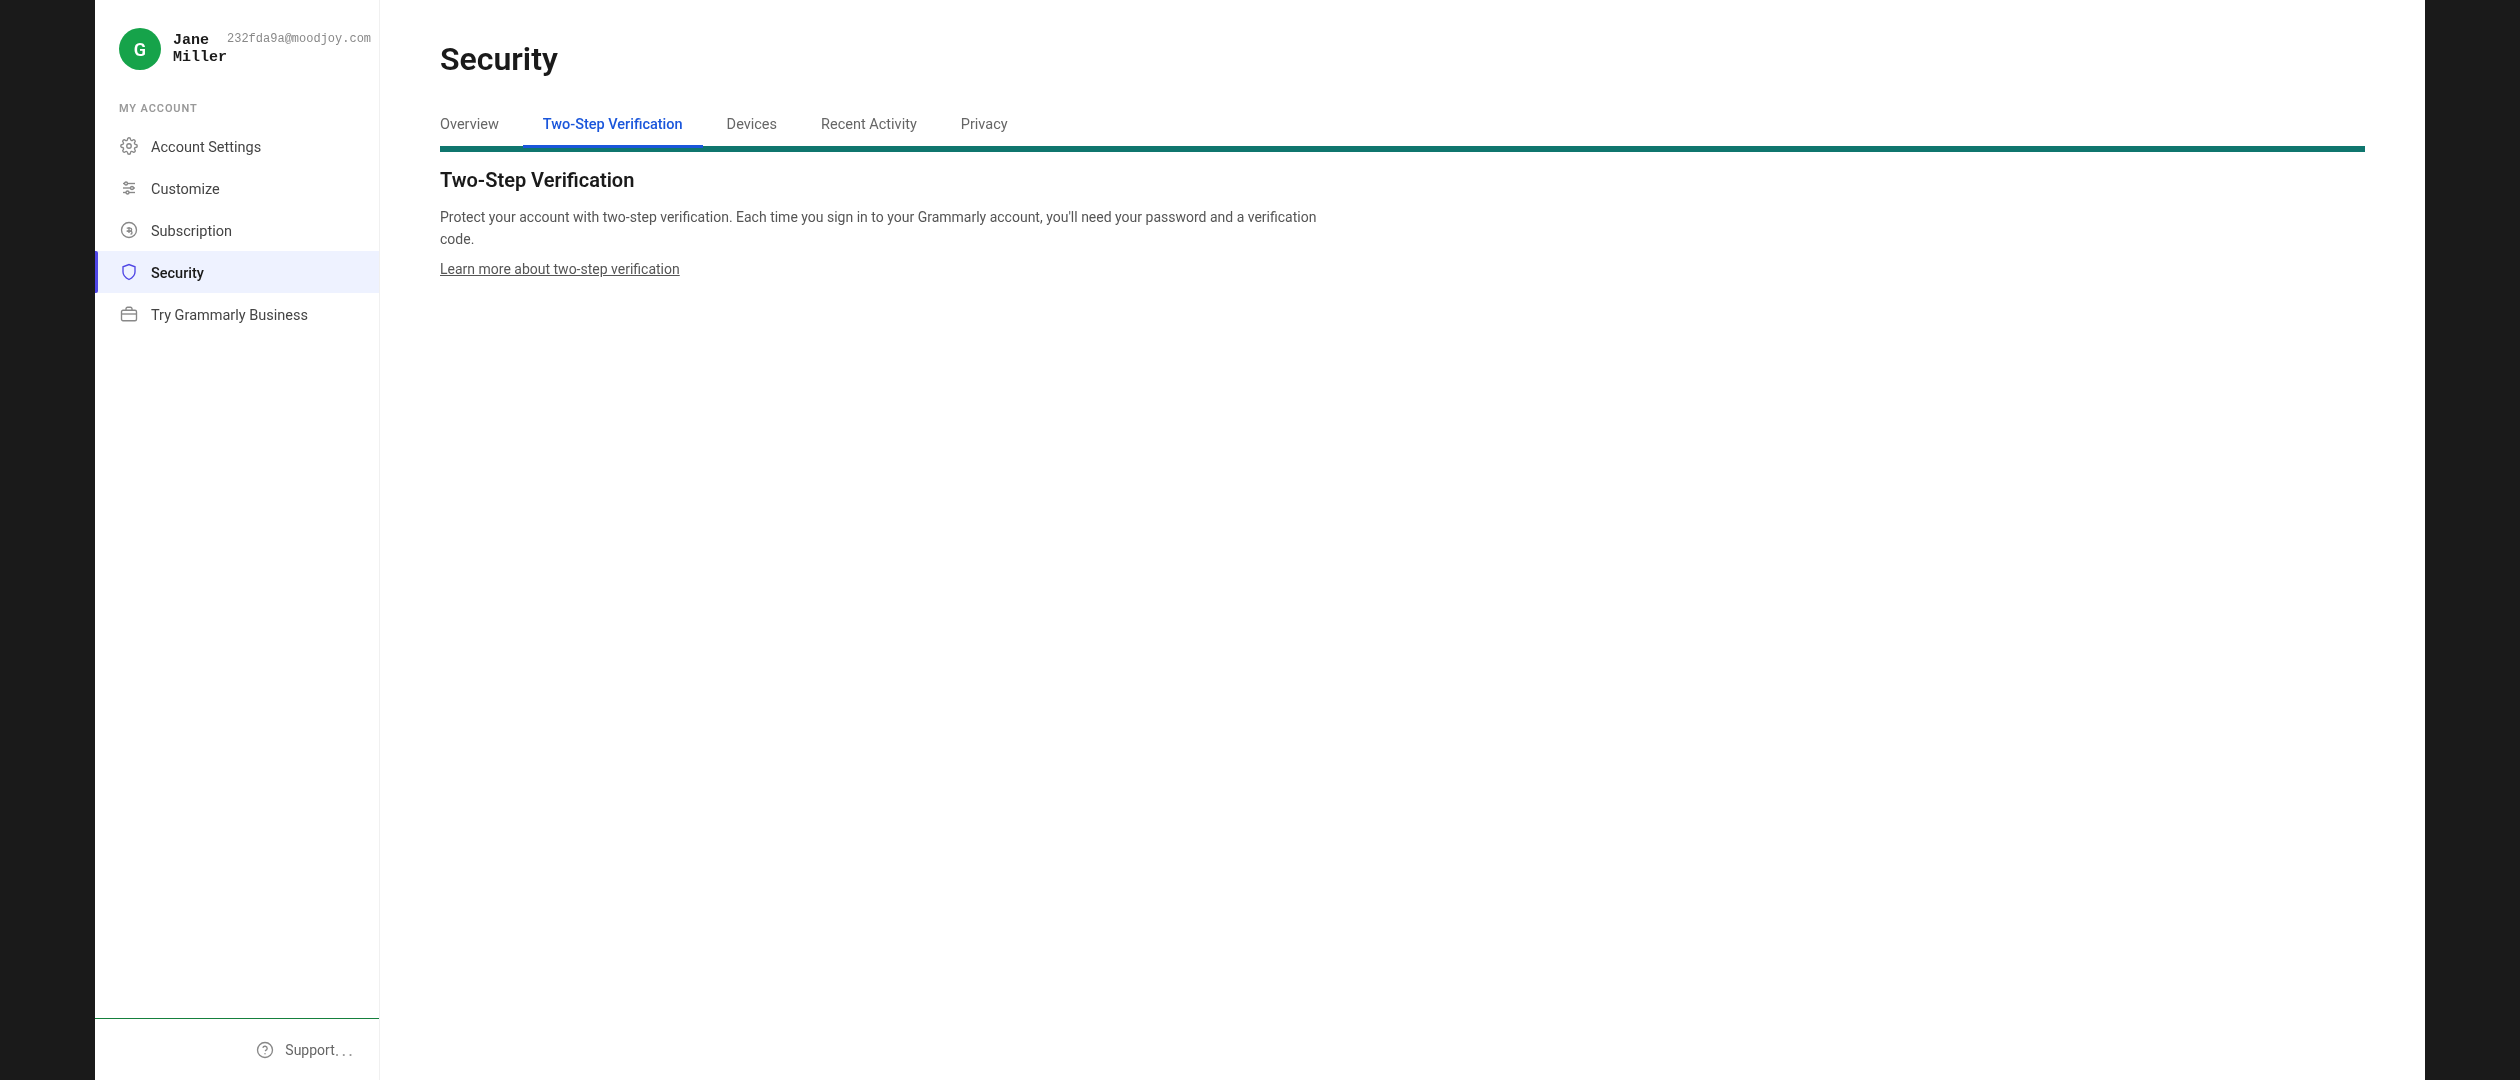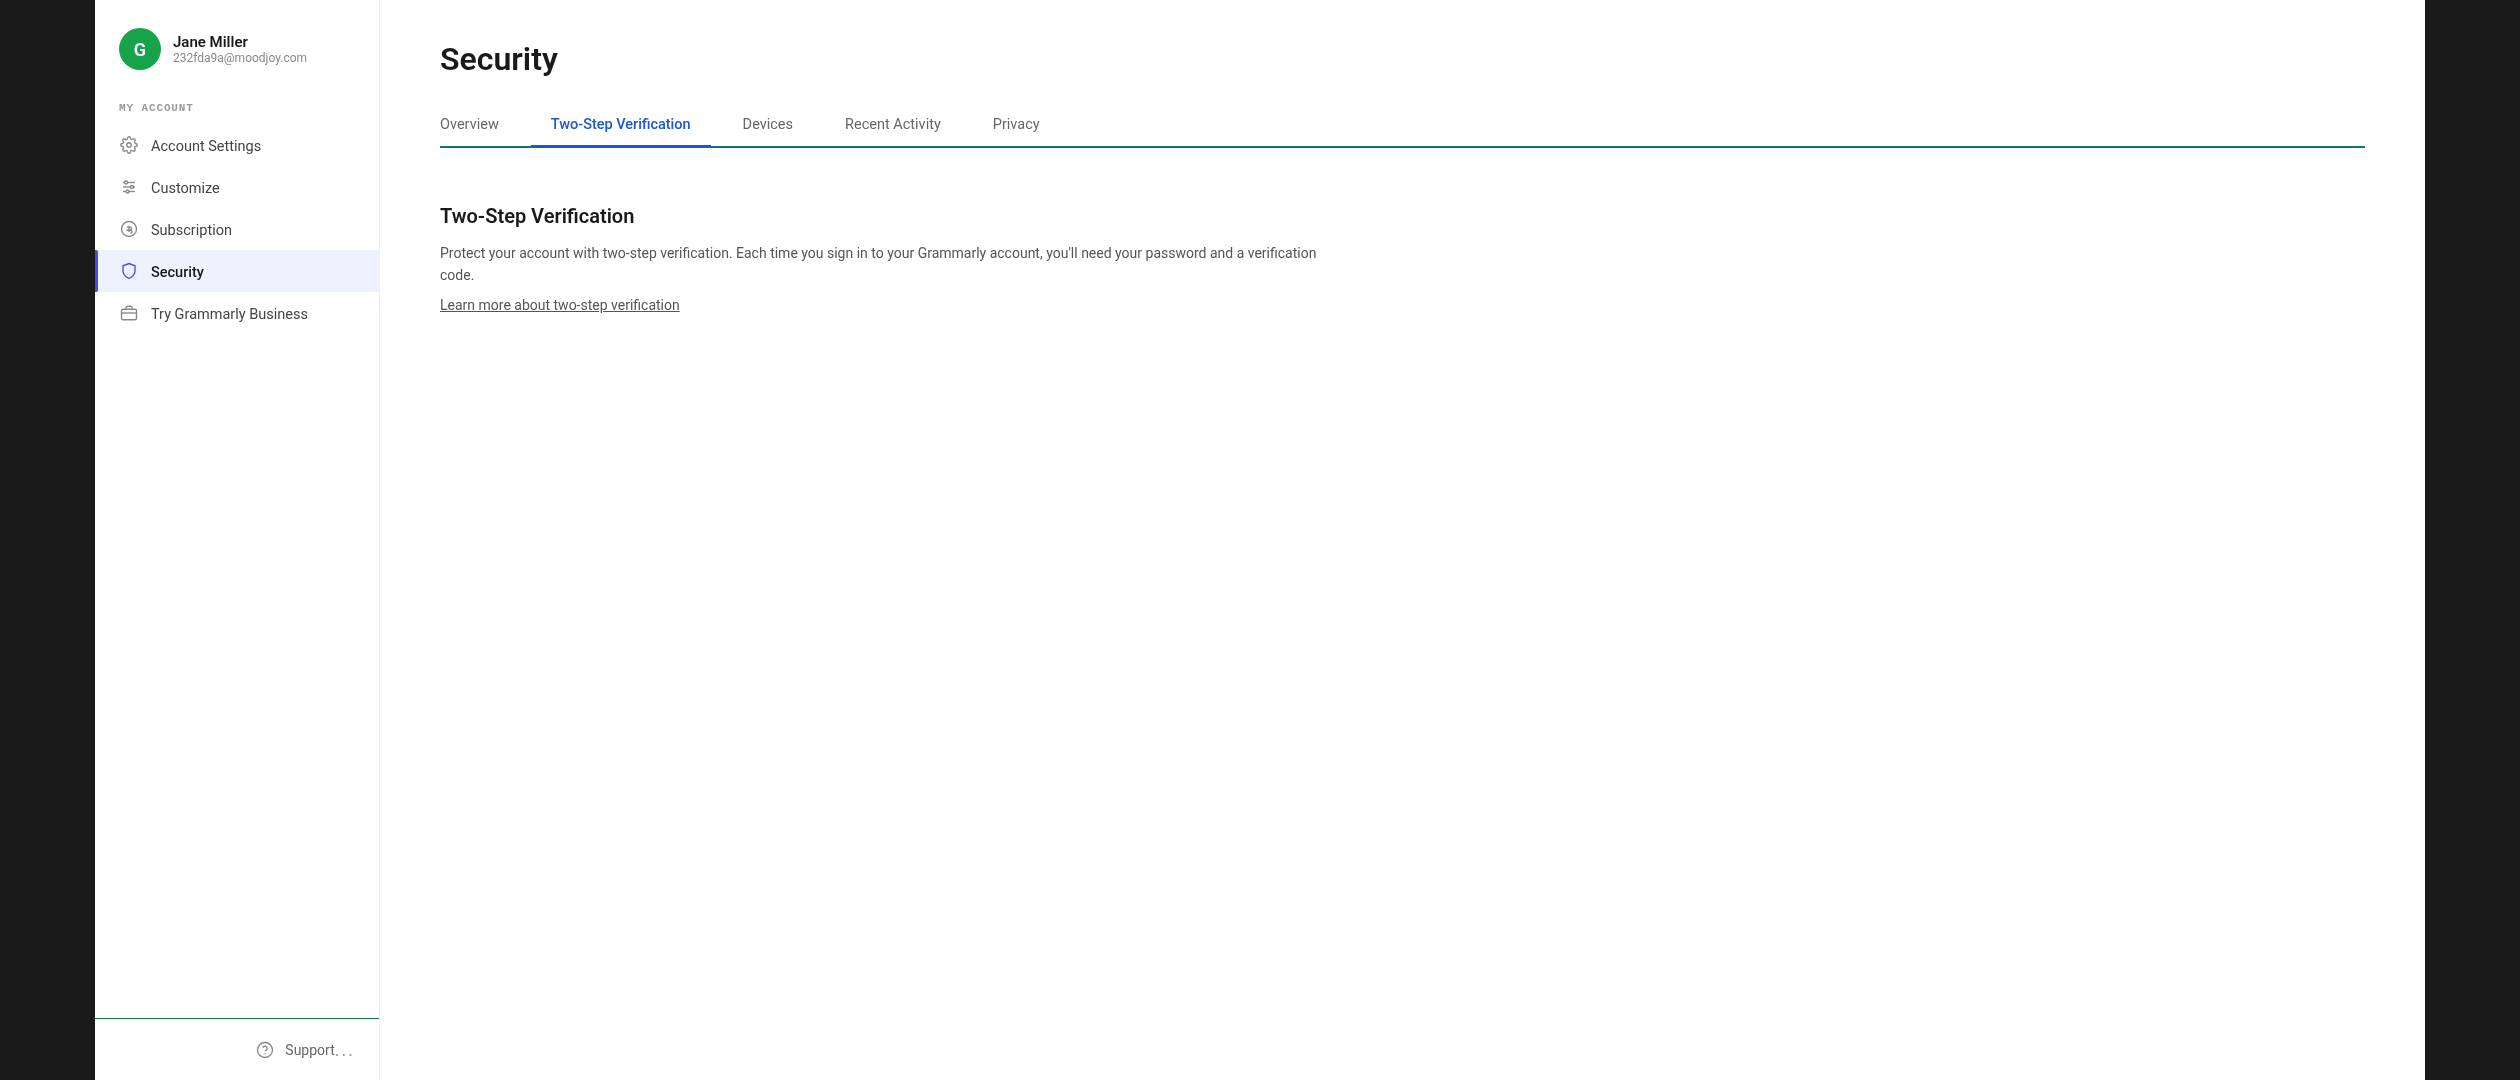--- a/index.html
+++ b/index.html
@@ -45,42 +45,42 @@
       align-items: center;
       justify-content: center;
       color: white;
       font-size: 18px;
       font-weight: 600;
       flex-shrink: 0;
     }
 
     .user-info {
       display: flex;
-      flex-direction: column;
+      flex-direction: row;
+      font-family: Liberation Mono, monospace;
     }
 
     .user-name {
       font-size: 15px;
       font-weight: 600;
       color: #1a1a1a;
     }
 
     .user-email {
       font-size: 12px;
       color: #888;
     }
 
     .section-label {
       font-size: 11px;
       font-weight: 600;
       color: #999;
       letter-spacing: 0.08em;
       padding: 0 24px 10px 24px;
       text-transform: uppercase;
-      font-family: Liberation Mono, monospace;
     }
 
     .nav-items {
       display: flex;
       flex-direction: column;
       flex: 1;
     }
 
     .nav-item {
       display: flex;
@@ -159,23 +159,23 @@
 
     .page-title {
       font-size: 32px;
       font-weight: 600;
       color: #1a1a1a;
       margin-bottom: 28px;
     }
 
     .tabs {
       display: flex;
-      gap: 12px;
-      border-bottom: 2px solid #0f766e;
-      margin-bottom: 56px;
+      gap: 4px;
+      border-bottom: 6px solid #0f766e;
+      margin-bottom: 16px;
     }
 
     .tab {
       padding: 10px 20px 12px 20px;
       font-size: 14.5px;
       color: #666;
       cursor: pointer;
       border-bottom: 3px solid transparent;
       margin-bottom: -2px;
       white-space: nowrap;

